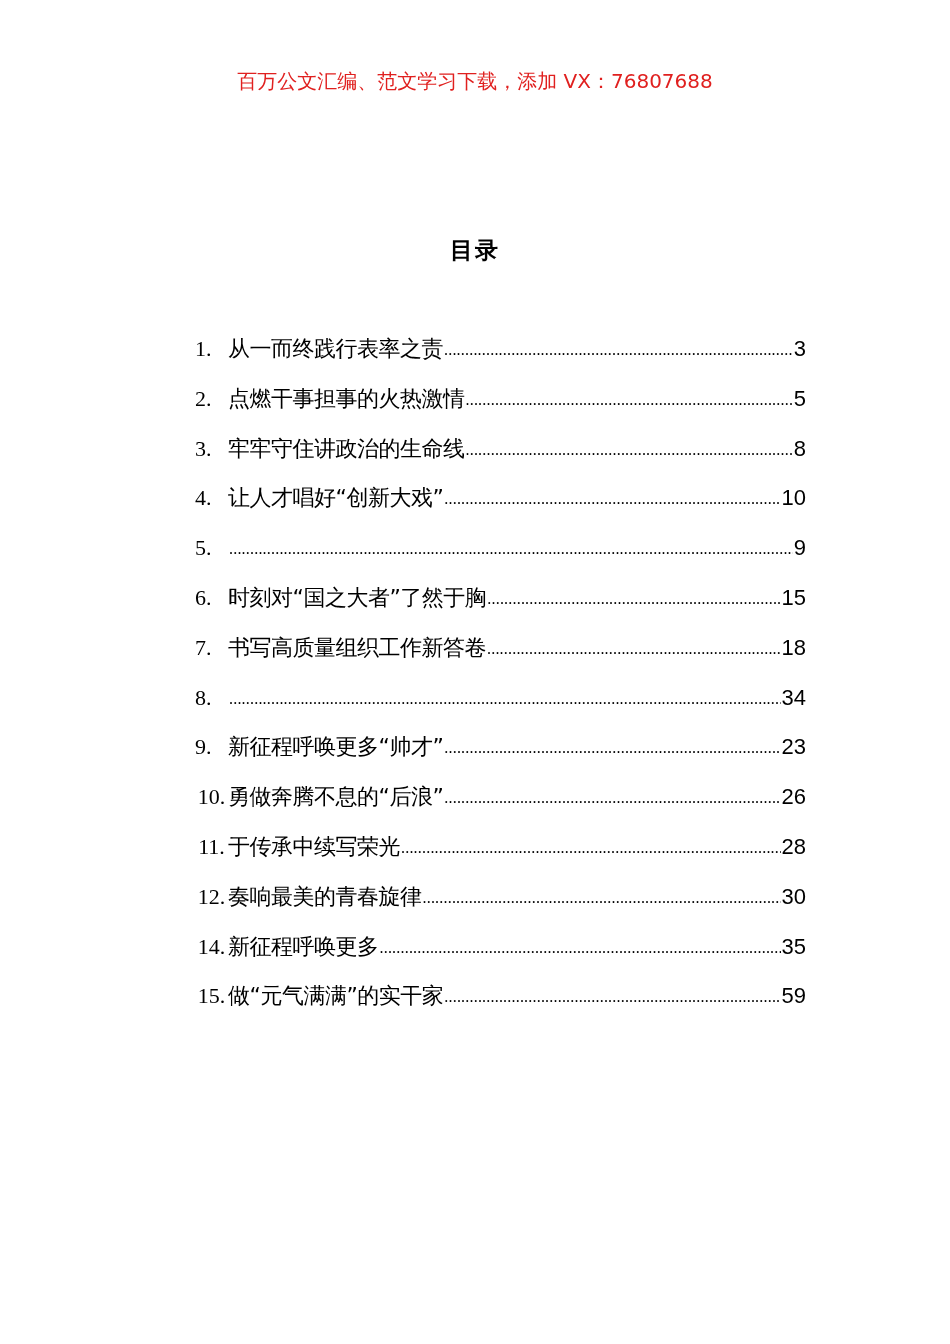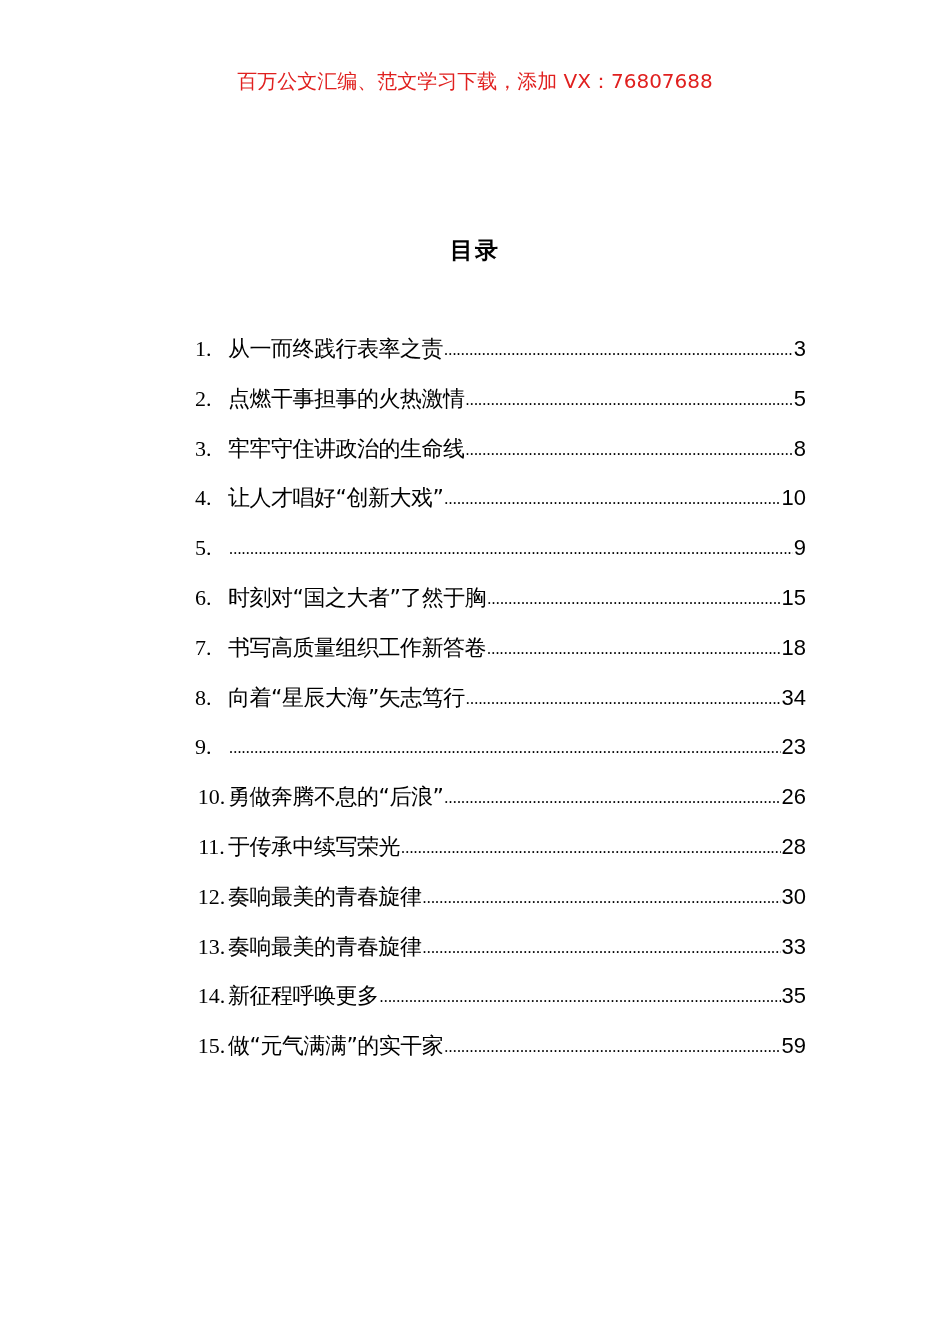--- a/index.html
+++ b/index.html
@@ -136,26 +136,26 @@
     <span class="toc-page">15</span>
   </li>
   <li class="toc-item">
     <span class="toc-num short">7.</span>
     <span class="toc-text">书写高质量组织工作新答卷</span>
     <span class="toc-dots"></span>
     <span class="toc-page">18</span>
   </li>
   <li class="toc-item">
     <span class="toc-num short">8.</span>
-    <span class="toc-text">向着“星辰大海”矢志笃行</span>
     <span class="toc-dots"></span>
     <span class="toc-page">34</span>
   </li>
   <li class="toc-item">
     <span class="toc-num short">9.</span>
+    <span class="toc-text">新征程呼唤更多“帅才”</span>
     <span class="toc-dots"></span>
     <span class="toc-page">23</span>
   </li>
   <li class="toc-item">
     <span class="toc-num long">10.</span>
     <span class="toc-text">勇做奔腾不息的“后浪”</span>
     <span class="toc-dots"></span>
     <span class="toc-page">26</span>
   </li>
   <li class="toc-item">
@@ -164,26 +164,20 @@
     <span class="toc-dots"></span>
     <span class="toc-page">28</span>
   </li>
   <li class="toc-item">
     <span class="toc-num long">12.</span>
     <span class="toc-text">奏响最美的青春旋律</span>
     <span class="toc-dots"></span>
     <span class="toc-page">30</span>
   </li>
   <li class="toc-item">
-    <span class="toc-num long">13.</span>
-    <span class="toc-text">奏响最美的青春旋律</span>
-    <span class="toc-dots"></span>
-    <span class="toc-page">33</span>
-  </li>
-  <li class="toc-item">
     <span class="toc-num long">14.</span>
     <span class="toc-text">新征程呼唤更多</span>
     <span class="toc-dots"></span>
     <span class="toc-page">35</span>
   </li>
   <li class="toc-item">
     <span class="toc-num long">15.</span>
     <span class="toc-text">做“元气满满”的实干家</span>
     <span class="toc-dots"></span>
     <span class="toc-page">59</span>

